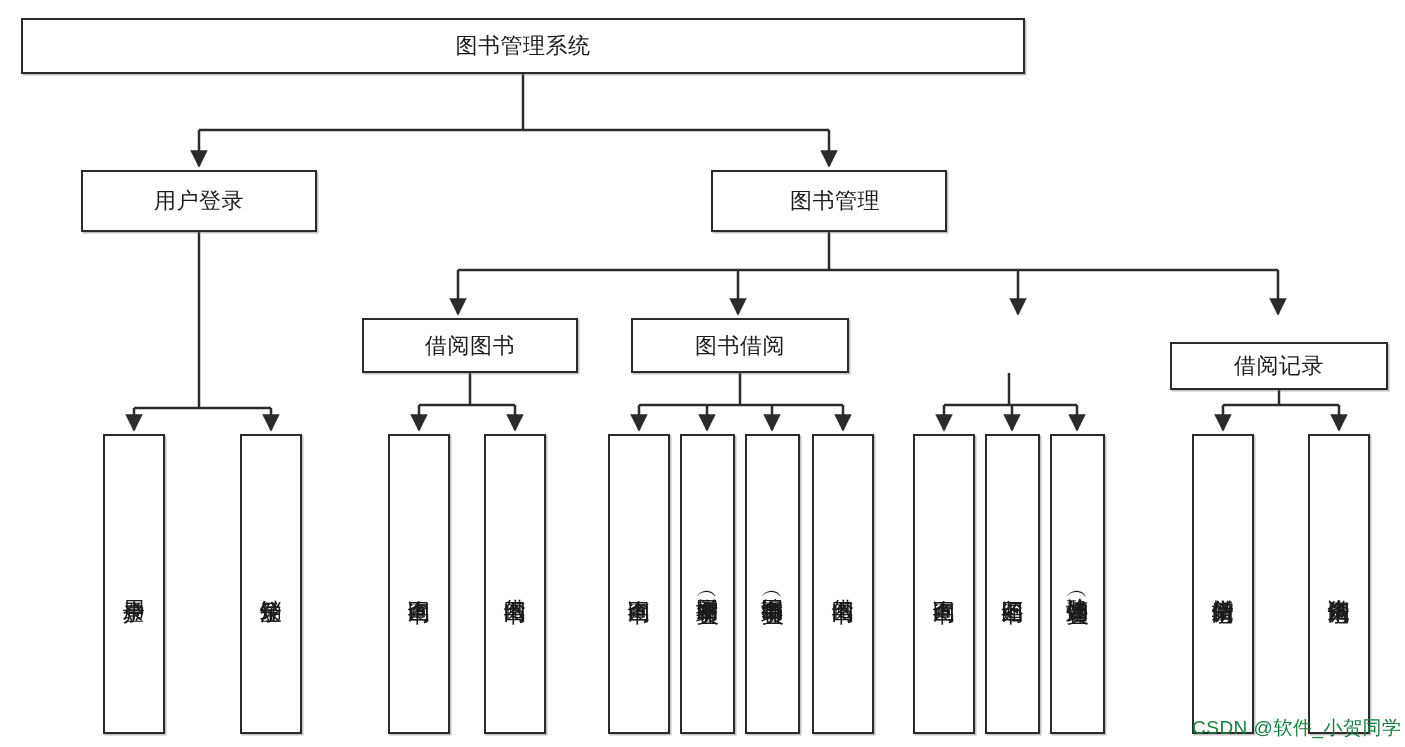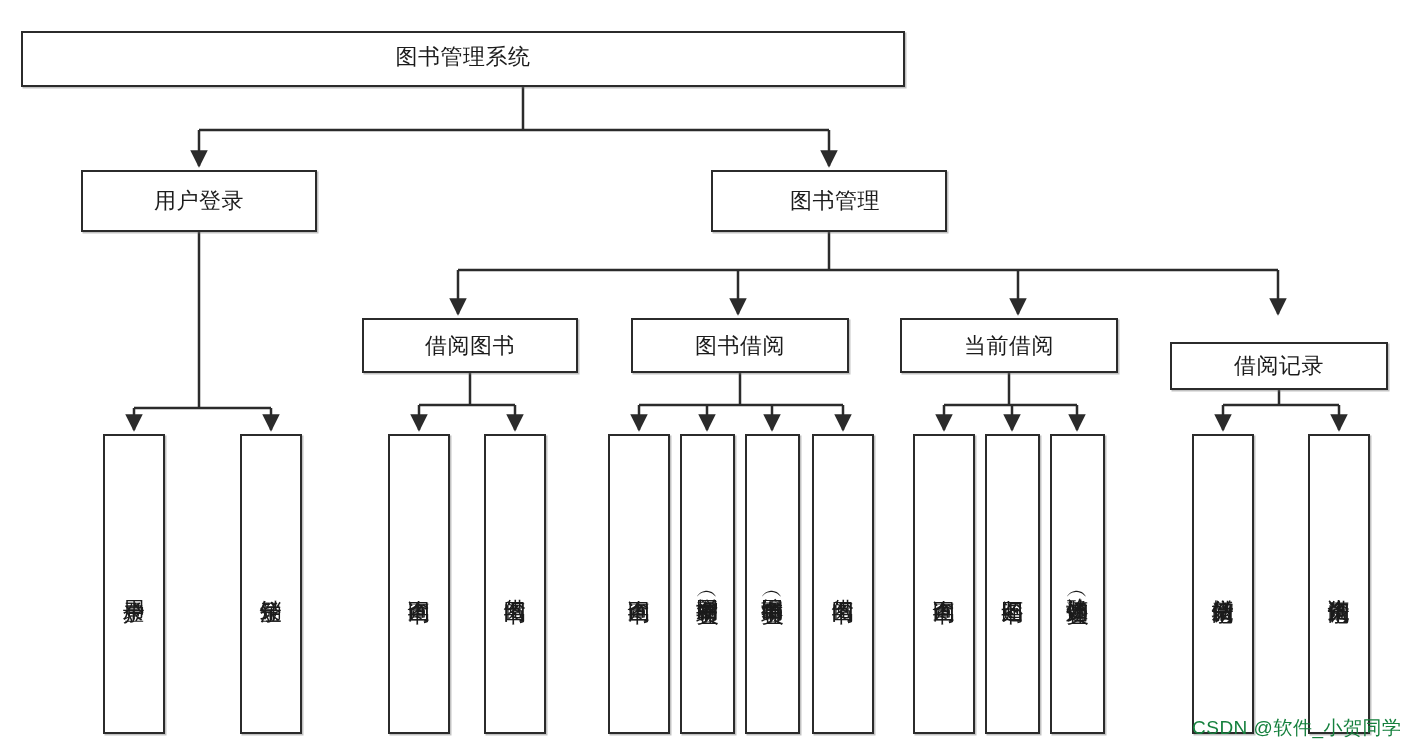--- a/index.html
+++ b/index.html
@@ -130,40 +130,37 @@
     </g>
 
     <g stroke="#2b2b2b" stroke-width="2.5" fill="none">
       <path d="M 1279 373 L 1279 405"></path>
       <path d="M 1223 405 L 1339 405"></path>
       <path d="M 1223 405 L 1223 430" marker-end="url(#arrow)"></path>
       <path d="M 1339 405 L 1339 430" marker-end="url(#arrow)"></path>
     </g>
   </svg>
 
-  <div class="node horizontal" style="left:21px; top:31px; width:884px; height:56px;font-family:Liberation Mono, monospace;">
+  <div class="node horizontal" style="left:21px; top:18px; width:1004px; height:56px;">
     <span class="label">图书管理系统</span>
   </div>
 
   <div class="node horizontal" style="left:81px; top:170px; width:236px; height:62px;">
     <span class="label">用户登录</span>
   </div>
   <div class="node horizontal" style="left:711px; top:170px; width:236px; height:62px;padding-left:12px;">
     <span class="label">图书管理</span>
   </div>
 
   <div class="node horizontal" style="left:362px; top:318px; width:216px; height:55px;">
     <span class="label">借阅图书</span>
   </div>
   <div class="node horizontal" style="left:631px; top:318px; width:218px; height:55px;">
     <span class="label">图书借阅</span>
   </div>
-  <div class="node horizontal" style="left:900px; top:318px; width:218px; height:55px;">
-    <span class="label">当前借阅</span>
-  </div>
   <div class="node horizontal" style="left:1170px; top:318px; width:218px; height:48px;margin-top:24px;">
     <span class="label">借阅记录</span>
   </div>
 
   <div class="node vertical" style="left:103px; top:434px; width:62px; height:300px;">
     <span class="label">用户登录</span>
   </div>
   <div class="node vertical" style="left:240px; top:434px; width:62px; height:300px;">
     <span class="label">注销登录</span>
   </div>

